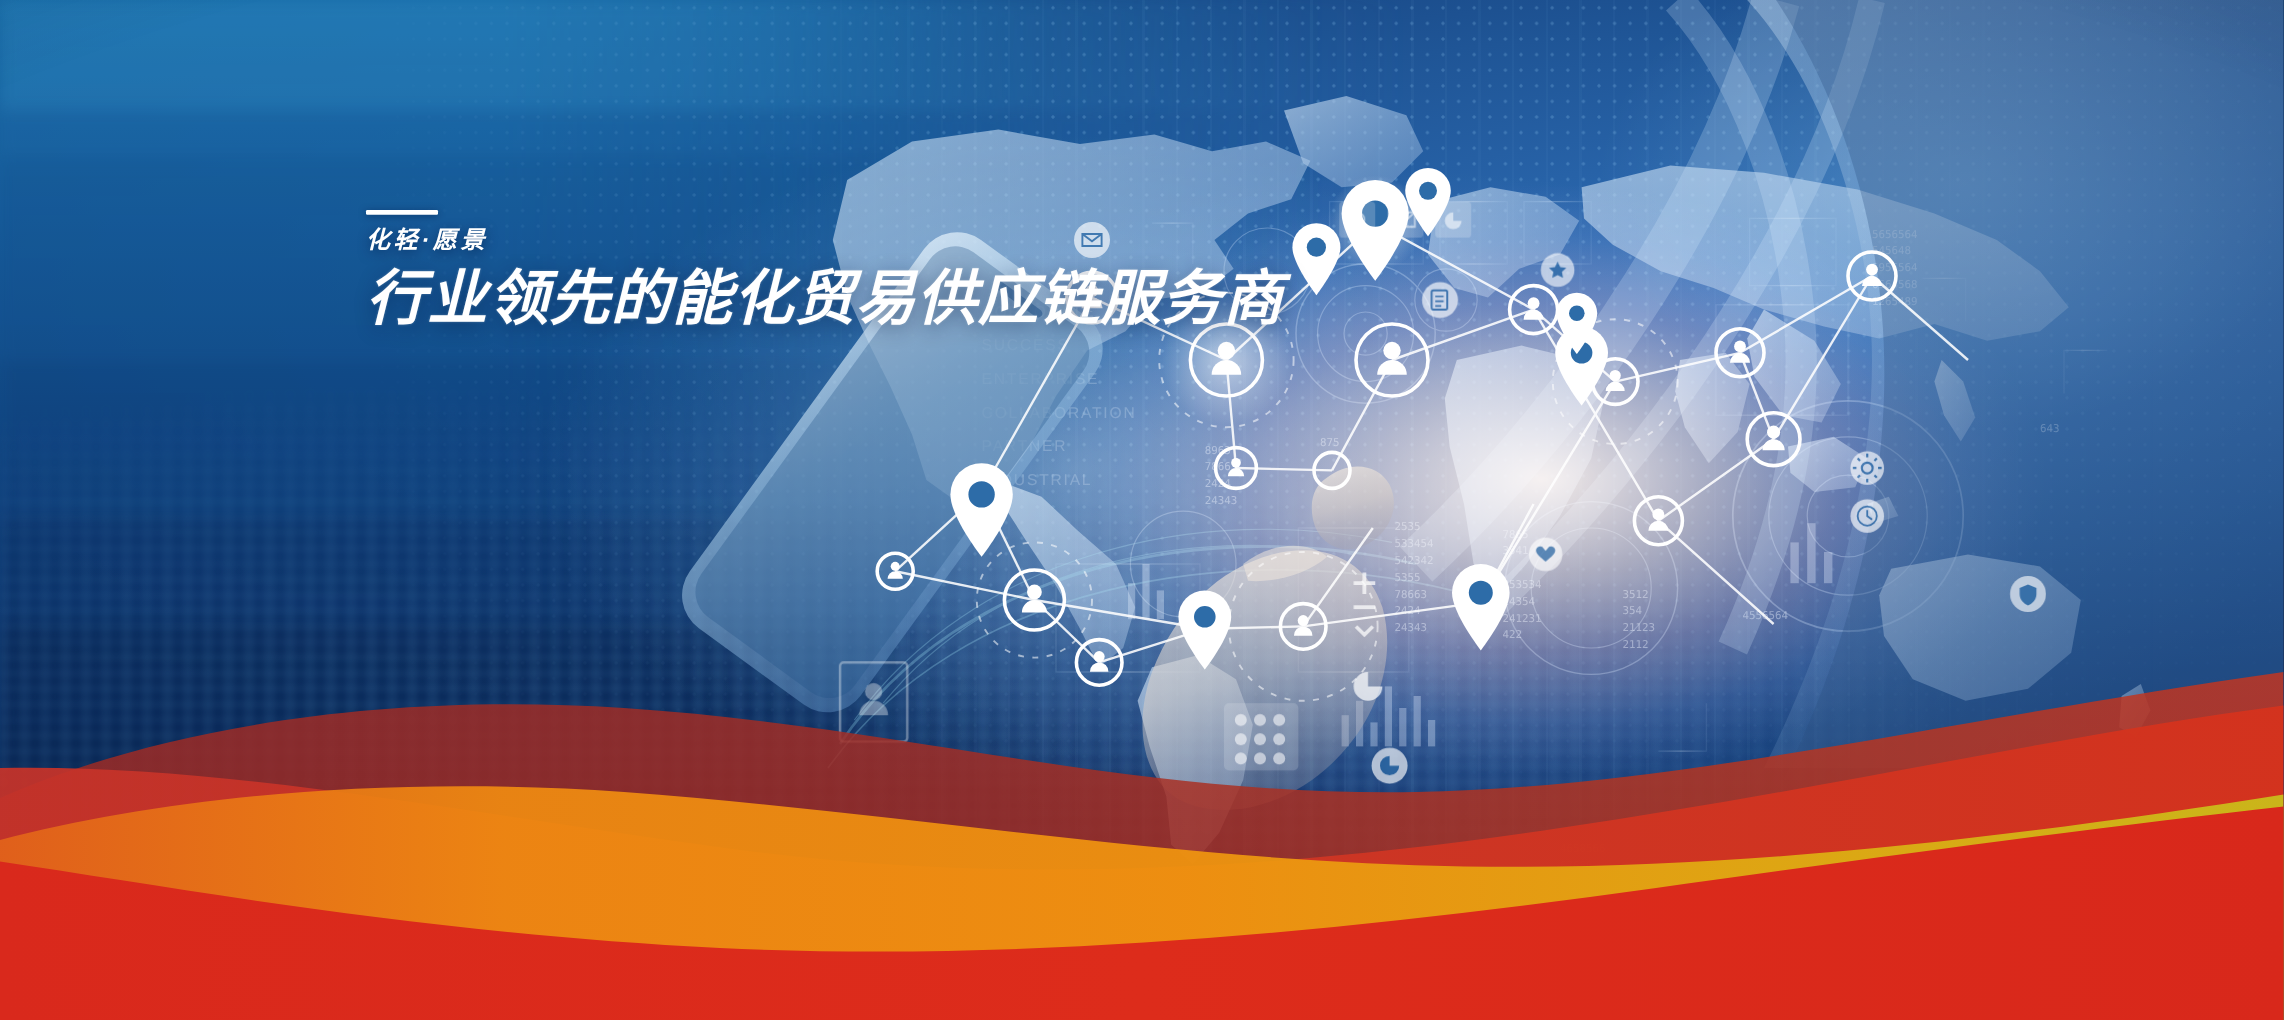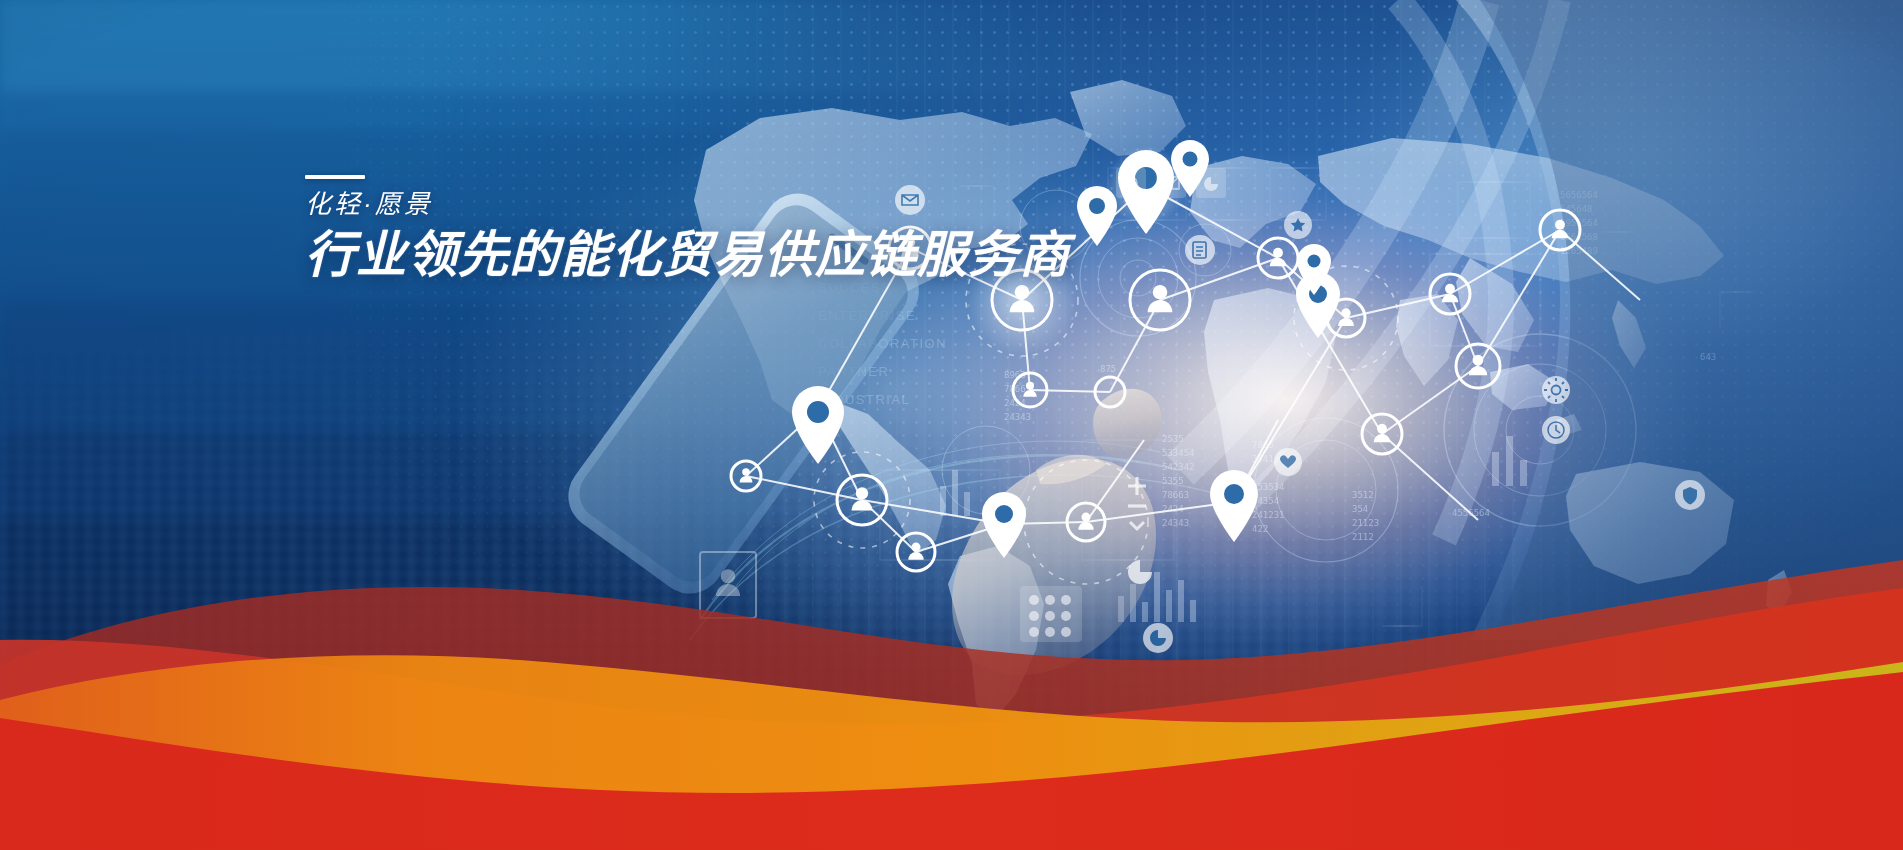--- a/index.html
+++ b/index.html
@@ -110,22 +110,22 @@
     line-height:1;
     text-shadow:0 2px 10px rgba(0,25,70,.55);
     white-space:nowrap;
   }
   .rule{
     width:60px;height:4px;background:#ffffff;
     margin:20px 0 12px 0;border-radius:1px;
     box-shadow:0 1px 6px rgba(0,25,70,.5);
   }
   .slogan{
-    font-size:26px;
-    font-weight:normal;
+    font-size:20px;
+    font-weight:bold;
     font-style:italic;
     color:#ffffff;
     letter-spacing:3px;
     line-height:1;
     text-shadow:0 2px 10px rgba(0,25,70,.55);
     white-space:nowrap;
   }
   .headline{
     margin-top:10px;
     font-size:50px;

